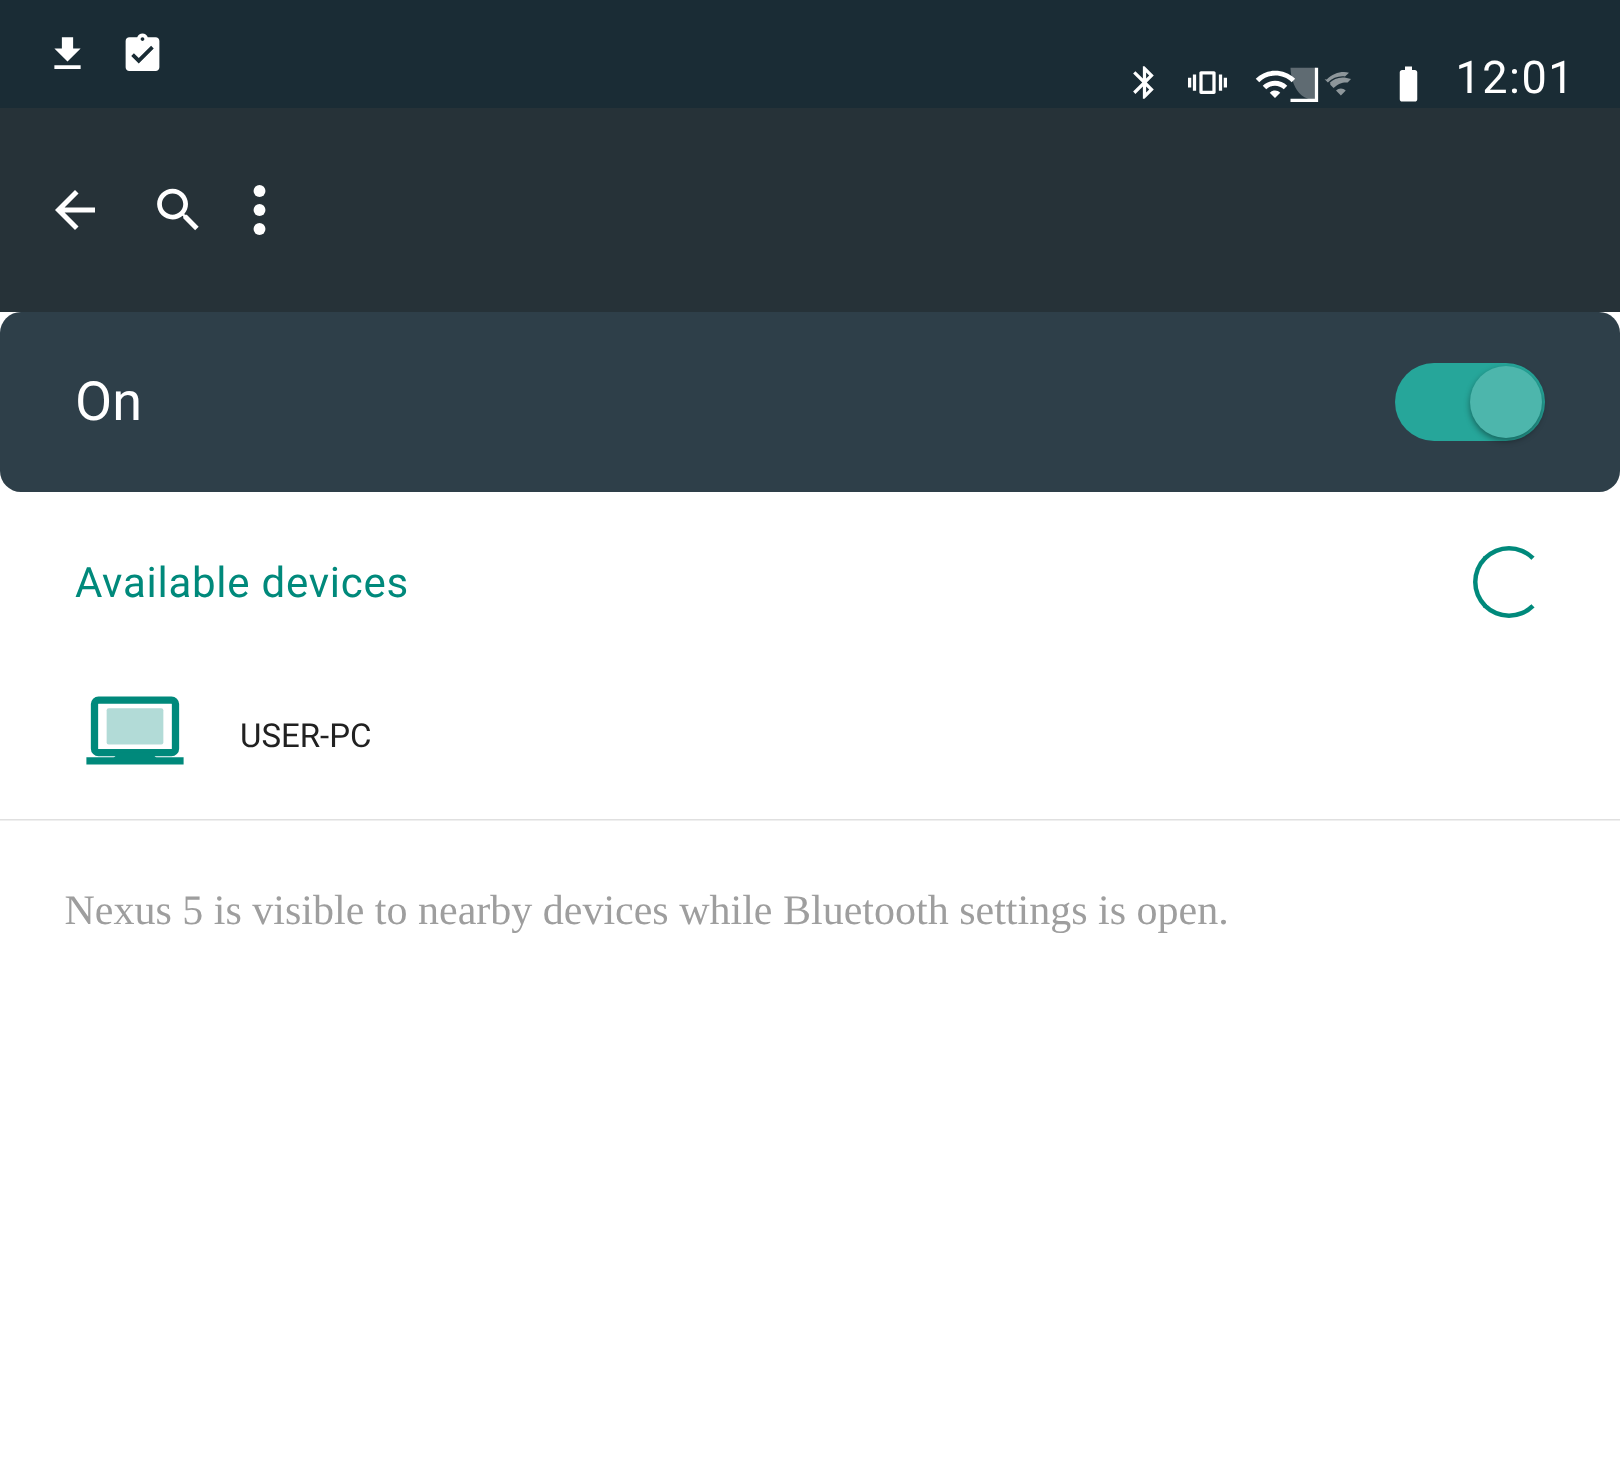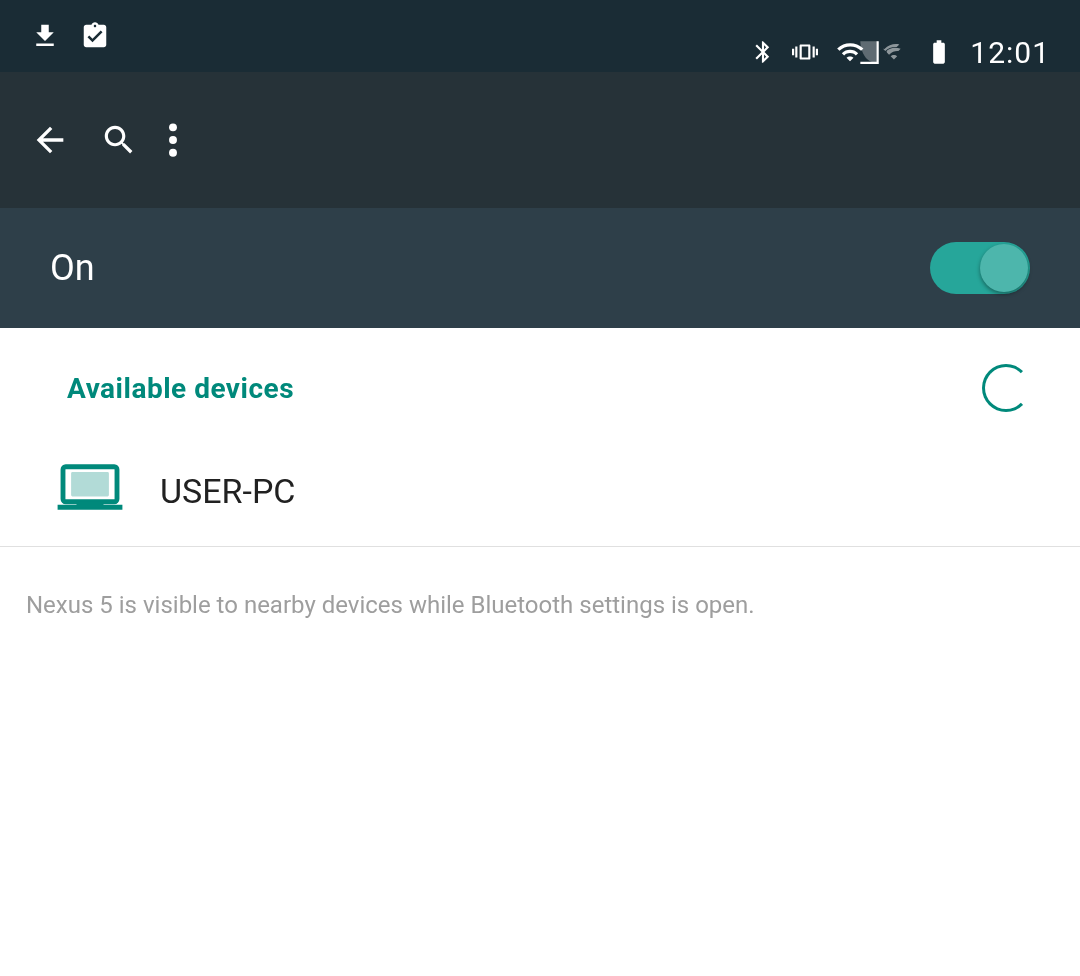--- a/index.html
+++ b/index.html
@@ -24,21 +24,21 @@
     }
 
     .status-bar-left {
       display: flex;
       align-items: center;
       gap: 20px;
     }
 
     .status-bar-right {
       display: flex;
-      align-items: center;
+      align-items: flex-end;
       gap: 16px;
       color: white;
       margin-top: 32px;
     }
 
     .status-icon {
       color: white;
       font-size: 26px;
       display: flex;
       align-items: center;
@@ -92,20 +92,21 @@
     }
 
     
     .toggle-section {
       width: 100%;
       height: 120px;
       background: #2e3f49;
       display: flex;
       align-items: center;
       padding: 0 50px;
+      border-radius: 14px;
     }
 
     .toggle-label {
       color: white;
       font-size: 36px;
       flex: 1;
     }
 
     
     .toggle-switch {
@@ -140,23 +141,22 @@
     .available-devices-header {
       display: flex;
       align-items: center;
       justify-content: space-between;
       padding: 36px 50px 24px 50px;
     }
 
     .available-devices-label {
       color: #00897b;
       font-size: 28px;
-      font-weight: 700;
+      font-weight: 400;
       letter-spacing: 0.5px;
-      margin-left: 17px;
     }
 
     .loading-spinner {
       color: #00897b;
       font-size: 48px;
       font-weight: 300;
     }
 
     
     .device-item {
@@ -171,31 +171,32 @@
       width: 80px;
       display: flex;
       align-items: center;
       justify-content: center;
       color: #00897b;
       font-size: 50px;
       margin-right: 30px;
     }
 
     .device-name {
-      font-size: 34px;
+      font-size: 22px;
       color: #212121;
       font-weight: 400;
     }
 
     
     .footer-text {
-      padding: 40px 26px;
+      padding: 40px 43px;
       color: #9e9e9e;
-      font-size: 24px;
+      font-size: 28px;
       line-height: 1.5;
+      font-family: Liberation Serif, serif;
     }
   </style>
 </head>
 <body>
 
 <div class="status-bar">
   <div class="status-bar-left">
 
     <span class="status-icon">
       <svg width="30" height="30" viewBox="0 0 24 24" fill="white">

